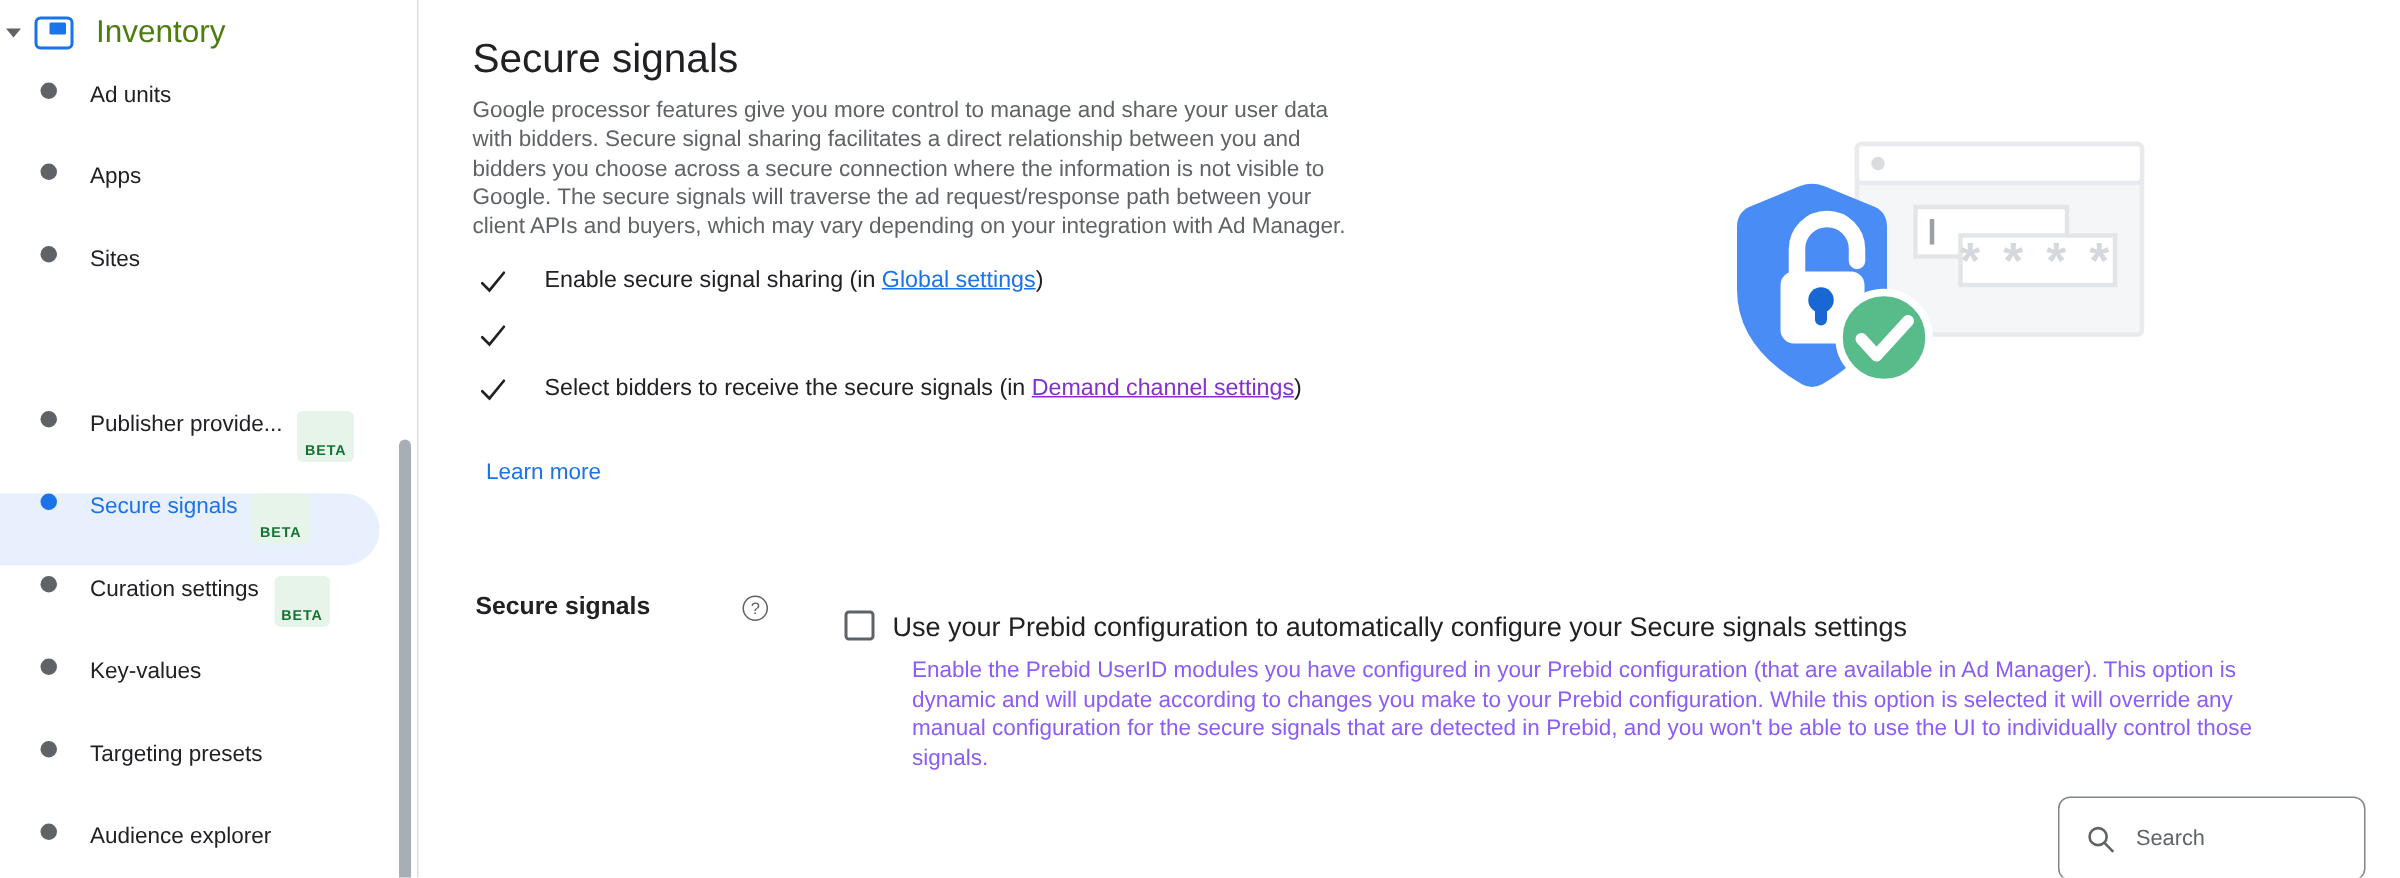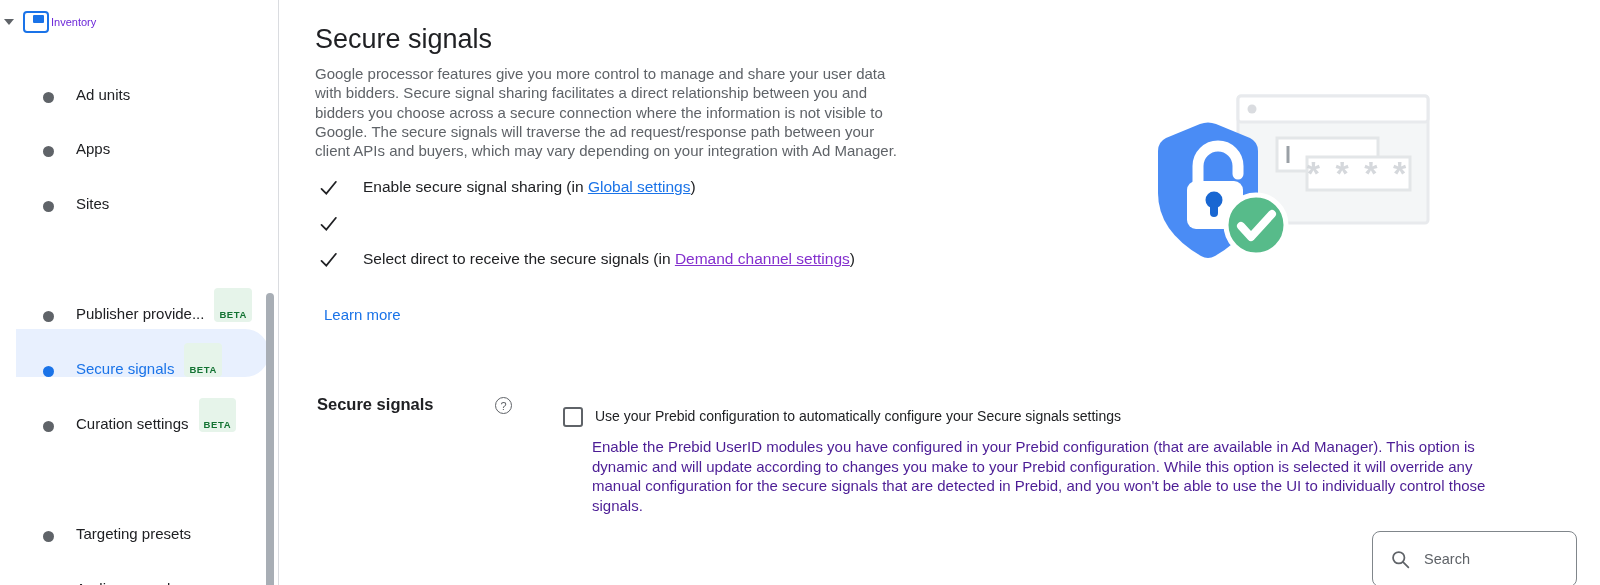--- a/index.html
+++ b/index.html
@@ -10,23 +10,23 @@
 
   
   .sidebar { position:absolute; left:0; top:0; width:278px; height:585px; background:#fff; }
   .sidebar-divider { position:absolute; left:278px; top:0; width:1px; height:585px; background:#dadce0; }
   .scroll-thumb { position:absolute; left:266px; top:293px; width:8px; height:300px; border-radius:4px; background:#a8aeb5; }
 
   .inv-header { position:absolute; left:0; top:9px; height:26px; display:flex; align-items:center; cursor:pointer; }
   .caret { width:0; height:0; margin-left:4px; border-left:5px solid transparent; border-right:5px solid transparent; border-top:6px solid #5f6368; }
   .inv-icon { position:relative; width:26px; height:22px; margin-left:9px; border:2.5px solid #1a73e8; border-radius:4px; background:#fff; }
   .inv-icon-inner { position:absolute; right:3px; top:2px; width:11px; height:8px; background:#1a73e8; border-radius:1px; }
-  .inv-label { margin-left:2px; font-size:11px; color:#6d28d9; }
+  .inv-label { margin-left:15px; font-size:21px; color:#4d7c0f; }
 
-  .side-row { position:absolute; left:16px; width:253px; height:48px; display:flex; align-items:flex-end; border-radius:0 24px 24px 0; cursor:pointer; }
+  .side-row { position:absolute; left:0; width:253px; height:48px; display:flex; align-items:flex-start; border-radius:0 24px 24px 0; cursor:pointer; }
   .side-row.selected { background:#e8f0fe; }
   .bullet { width:11px; height:11px; border-radius:50%; background:#5f6368; margin-left:27px; flex:none; }
   .side-row.selected .bullet { background:#1a73e8; }
   .side-label { margin-left:22px; font-size:15px; color:#202124; white-space:nowrap; }
   .side-row.selected .side-label { color:#1a73e8; }
   .beta-badge { margin-left:10px; font-size:9.5px; font-weight:700; letter-spacing:.6px; color:#137333; background:#e6f4ea; border-radius:4px; padding:21px 5px 2px; white-space:nowrap; }
 
   
   .page-title { position:absolute; left:315px; top:24px; font-size:27px; font-weight:400; color:#202124; }
   .intro { position:absolute; left:315px; top:64px; font-size:15px; line-height:19.3px; color:#5f6368; white-space:pre; }
@@ -37,22 +37,22 @@
   .link-blue { color:#1a73e8; text-decoration:underline; cursor:pointer; }
   .link-purple { color:#8430ce; text-decoration:underline; cursor:pointer; }
 
   .learn-more { position:absolute; left:324px; top:306px; font-size:15px; font-weight:500; color:#1a73e8; cursor:pointer; }
 
   .section-label { position:absolute; left:317px; top:395px; font-size:16.5px; font-weight:700; color:#202124; }
   .help-icon { position:absolute; left:495px; top:397px; width:17px; height:17px; border:1.5px solid #5f6368; border-radius:50%;
                display:flex; align-items:center; justify-content:center; font-size:11px; color:#5f6368; cursor:pointer; }
 
   .checkbox { position:absolute; left:563px; top:407px; width:20px; height:20px; border:2px solid #5f6368; border-radius:3px; background:#fff; cursor:pointer; }
-  .cb-label { position:absolute; left:595px; top:408px; font-size:14px; color:#202124; cursor:pointer; }
-  .cb-desc { position:absolute; left:592px; top:437px; font-size:15px; line-height:19.5px; color:#4c1d95; white-space:pre; }
+  .cb-label { position:absolute; left:595px; top:408px; font-size:18px; color:#202124; cursor:pointer; }
+  .cb-desc { position:absolute; left:608px; top:437px; font-size:15px; line-height:19.5px; color:#8b5cf6; white-space:pre; }
 
   
   .search-box { position:absolute; left:1372px; top:531px; width:205px; height:56px; border:1px solid #80868b; border-radius:8px;
                 display:flex; align-items:center; background:#fff; }
   .search-box svg { margin-left:17px; flex:none; }
   .search-input { border:none; outline:none; background:transparent; margin-left:13px; width:145px; font-size:14.5px;
                   font-family:"Liberation Sans", sans-serif; color:#202124; }
   .search-input::placeholder { color:#5f6368; }
 
   
@@ -93,20 +93,24 @@
     <div class="side-row selected" style="top:329px">
       <div class="bullet"></div>
       <div class="side-label">Secure signals</div>
       <div class="beta-badge">BETA</div>
     </div>
     <div class="side-row" style="top:384px">
       <div class="bullet"></div>
       <div class="side-label">Curation settings</div>
       <div class="beta-badge">BETA</div>
     </div>
+    <div class="side-row" style="top:439px">
+      <div class="bullet"></div>
+      <div class="side-label">Key-values</div>
+    </div>
     <div class="side-row" style="top:494px">
       <div class="bullet"></div>
       <div class="side-label">Targeting presets</div>
     </div>
     <div class="side-row" style="top:549px">
       <div class="bullet"></div>
       <div class="side-label">Audience explorer</div>
     </div>
 
     <div class="scroll-thumb"></div>
@@ -131,21 +135,21 @@
   <div class="check-row" style="top:211px">
     <svg class="check-icon" viewBox="0 0 24 24">
       <path d="M4 13.5 L9.5 19 L20.5 5.5" fill="none" stroke="#202124" stroke-width="2" stroke-linecap="round"></path>
     </svg>
   </div>
   <div class="check-row" style="top:247px">
     <svg class="check-icon" viewBox="0 0 24 24">
       <path d="M4 13.5 L9.5 19 L20.5 5.5" fill="none" stroke="#202124" stroke-width="2" stroke-linecap="round"></path>
     </svg>
     <div class="check-text">
-      <span>Select direct to receive the secure signals (in </span><span class="link-purple">Demand channel settings</span><span>)</span>
+      <span>Select bidders to receive the secure signals (in </span><span class="link-purple">Demand channel settings</span><span>)</span>
     </div>
   </div>
 
   <div class="learn-more">Learn more</div>
 
   <div class="section-label">Secure signals</div>
   <div class="help-icon">?</div>
 
   <div class="checkbox"></div>
   <div class="cb-label">Use your Prebid configuration to automatically configure your Secure signals settings</div>

